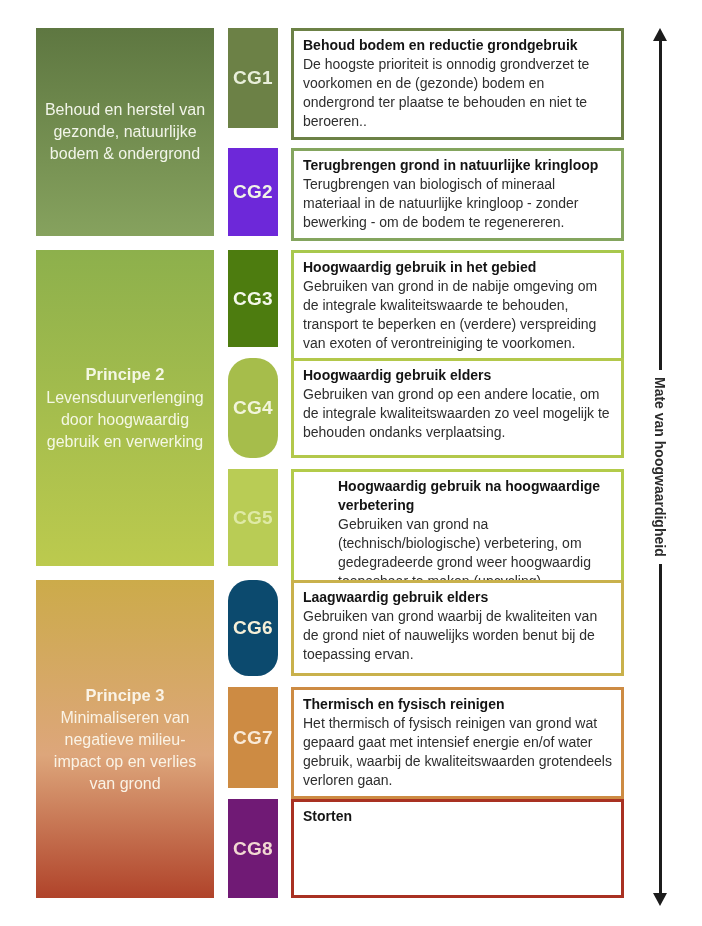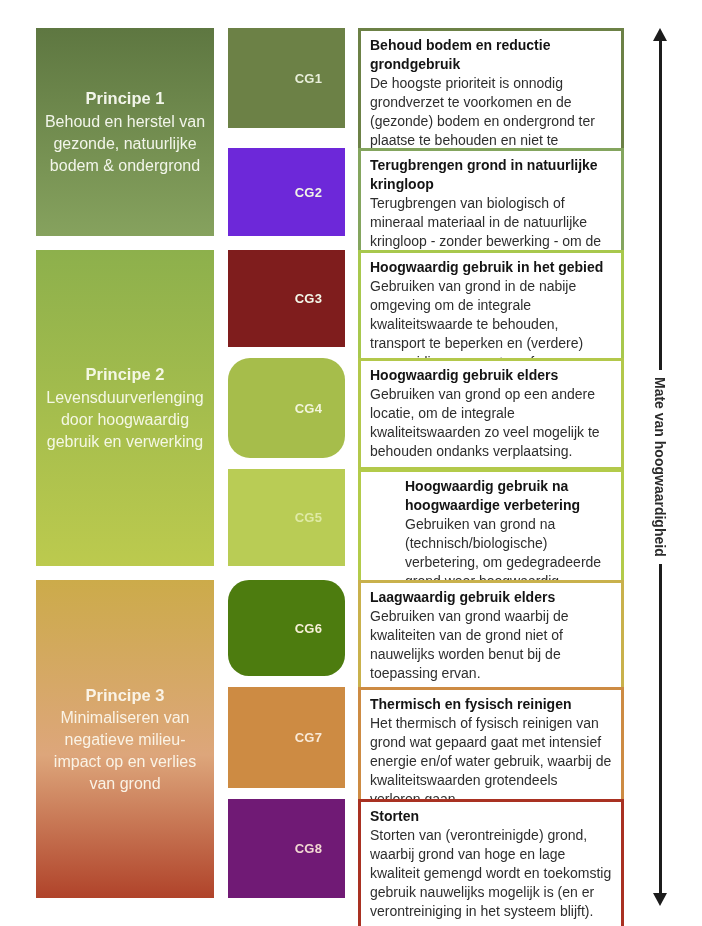--- a/index.html
+++ b/index.html
@@ -23,23 +23,23 @@
   .grp1 .items { gap:20px; }
   .grp2 .items { gap:11px; }
   .grp3 .items { gap:11px; }
 
   .item { display:flex; gap:13px; align-items:flex-start; }
   .r1a{height:100px} .r1b{height:88px}
   .r2a{height:97px}  .r2b{height:100px} .r2c{height:97px}
   .r3a{height:96px}  .r3b{height:101px} .r3c{height:99px}
 
   .cg {
-    width:73px; flex:none; height:100%;
+    width:50px; flex:none; height:100%;
     display:flex; align-items:center; justify-content:center;
-    font-weight:bold; font-size:13px; letter-spacing:0.3px;padding-left:44px;
+    font-weight:bold; font-size:19px; letter-spacing:0.3px;
   }
 
   .desc {
     flex:1; min-height:100%; box-sizing:border-box;
     background:#ffffff; border:3px solid #be185d;
     padding:5px 9px 6px 9px;
     color:#2e2e2e; font-size:14px; line-height:1.36;
   }
   .d-title { font-weight:bold; color:#141414; }
   .mark {
@@ -72,21 +72,20 @@
   }
 </style>
 </head>
 <body>
 
 <div class="canvas">
   <div class="content">
 
     <div class="group grp1">
       <div class="principle" style="background: linear-gradient(rgb(94, 119, 65) 0%, rgb(134, 162, 94) 100%); color: rgb(242, 245, 234);">
-        <div class="p-title">Principe 1</div>
         <div class="p-sub">Behoud en herstel van gezonde, natuurlijke bodem &amp; ondergrond</div>
       </div>
       <div class="items">
         <div class="item r1a">
           <div class="cg" style="background: rgb(108, 129, 70); color: rgb(233, 239, 219);">CG1</div>
           <div class="desc" style="border-color: rgb(108, 129, 70);">
             <div class="d-title">Behoud bodem en reductie grondgebruik</div>
             <div class="d-body">De hoogste prioriteit is onnodig grondverzet te voorkomen en de (gezonde) bodem en ondergrond ter plaatse te behouden en niet te beroeren..</div>
           </div>
         </div>
@@ -100,21 +99,21 @@
       </div>
     </div>
 
     <div class="group grp2">
       <div class="principle" style="background: linear-gradient(rgb(141, 176, 76) 0%, rgb(188, 202, 78) 100%); color: rgb(244, 247, 228);">
         <div class="p-title">Principe 2</div>
         <div class="p-sub">Levensduurverlenging door hoogwaardig gebruik en verwerking</div>
       </div>
       <div class="items">
         <div class="item r2a">
-          <div class="cg" style="background: #7f1d1d; color: rgb(244, 248, 234); text-align: center;">CG3</div>
+          <div class="cg" style="background: #4d7c0f; color: rgb(244, 248, 234); text-align: center;">CG3</div>
           <div class="desc" style="border-color: rgb(168, 200, 77);">
             <div class="d-title">Hoogwaardig gebruik in het gebied</div>
             <div class="d-body">Gebruiken van grond in de nabije omgeving om de integrale kwaliteitswaarde te behouden, transport te beperken en (verdere) verspreiding van exoten of verontreiniging te voorkomen.</div>
           </div>
         </div>
         <div class="item r2b">
           <div class="cg" style="background: rgb(166, 189, 75); color: rgb(242, 245, 220); border-radius: 22px;">CG4</div>
           <div class="desc" style="border-color: rgb(179, 200, 75);">
             <div class="d-title">Hoogwaardig gebruik elders</div>
             <div class="d-body">Gebruiken van grond op een andere locatie, om de integrale kwaliteitswaarden zo veel mogelijk te behouden ondanks verplaatsing.</div>
@@ -130,38 +129,37 @@
       </div>
     </div>
 
     <div class="group grp3">
       <div class="principle" style="background: linear-gradient(rgb(204, 171, 74) 0%, rgb(221, 166, 123) 55%, rgb(176, 67, 42) 100%); color: rgb(250, 243, 230);">
         <div class="p-title">Principe 3</div>
         <div class="p-sub">Minimaliseren van negatieve milieu-impact op en verlies van grond</div>
       </div>
       <div class="items">
         <div class="item r3a">
-          <div class="cg" style="background: #4d7c0f; color: rgb(247, 240, 216); border-radius: 21px;">CG6</div>
+          <div class="cg" style="background: #0c4a6e; color: rgb(247, 240, 216); border-radius: 21px;">CG6</div>
           <div class="desc" style="border-color: rgb(201, 177, 76);">
             <div class="d-title">Laagwaardig gebruik elders</div>
             <div class="d-body">Gebruiken van grond waarbij de kwaliteiten van de grond niet of nauwelijks worden benut bij de toepassing ervan.</div>
           </div>
         </div>
         <div class="item r3b">
           <div class="cg" style="background: rgb(205, 139, 67); color: rgb(249, 234, 216);">CG7</div>
           <div class="desc" style="border-color: rgb(205, 139, 67);">
             <div class="d-title">Thermisch en fysisch reinigen</div>
             <div class="d-body">Het thermisch of fysisch reinigen van grond wat gepaard gaat met intensief energie en/of water gebruik, waarbij de kwaliteitswaarden grotendeels verloren gaan.</div>
           </div>
         </div>
         <div class="item r3c">
           <div class="cg" style="background: #701a75; color: rgb(242, 217, 211);">CG8</div>
           <div class="desc" style="border-color: rgb(169, 49, 34);">
             <div class="d-title">Storten</div>
-            <div class="d-body">Storten van (verontreinigde) grond, waarbij grond van hoge en lage kwaliteit gemengd wordt en toekomstig gebruik nauwelijks mogelijk is (en er verontreiniging in het systeem blijft).</div>
           </div>
         </div>
       </div>
     </div>
 
   </div>
 
   <div class="arrow-col">
     <div class="arrow-head-up"></div>
     <div class="arrow-line"></div>

